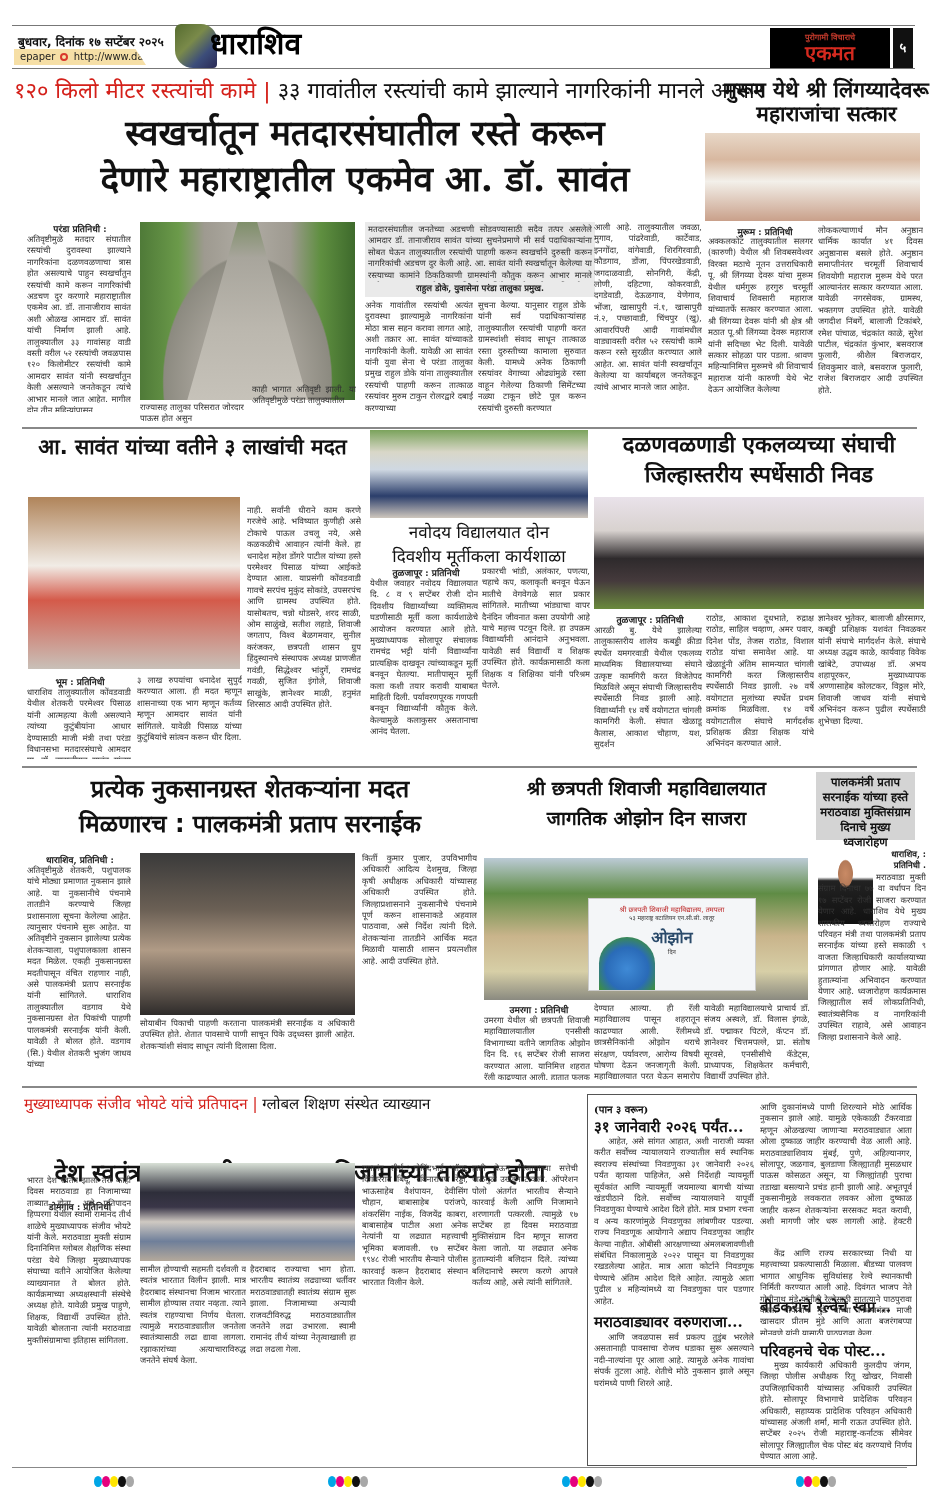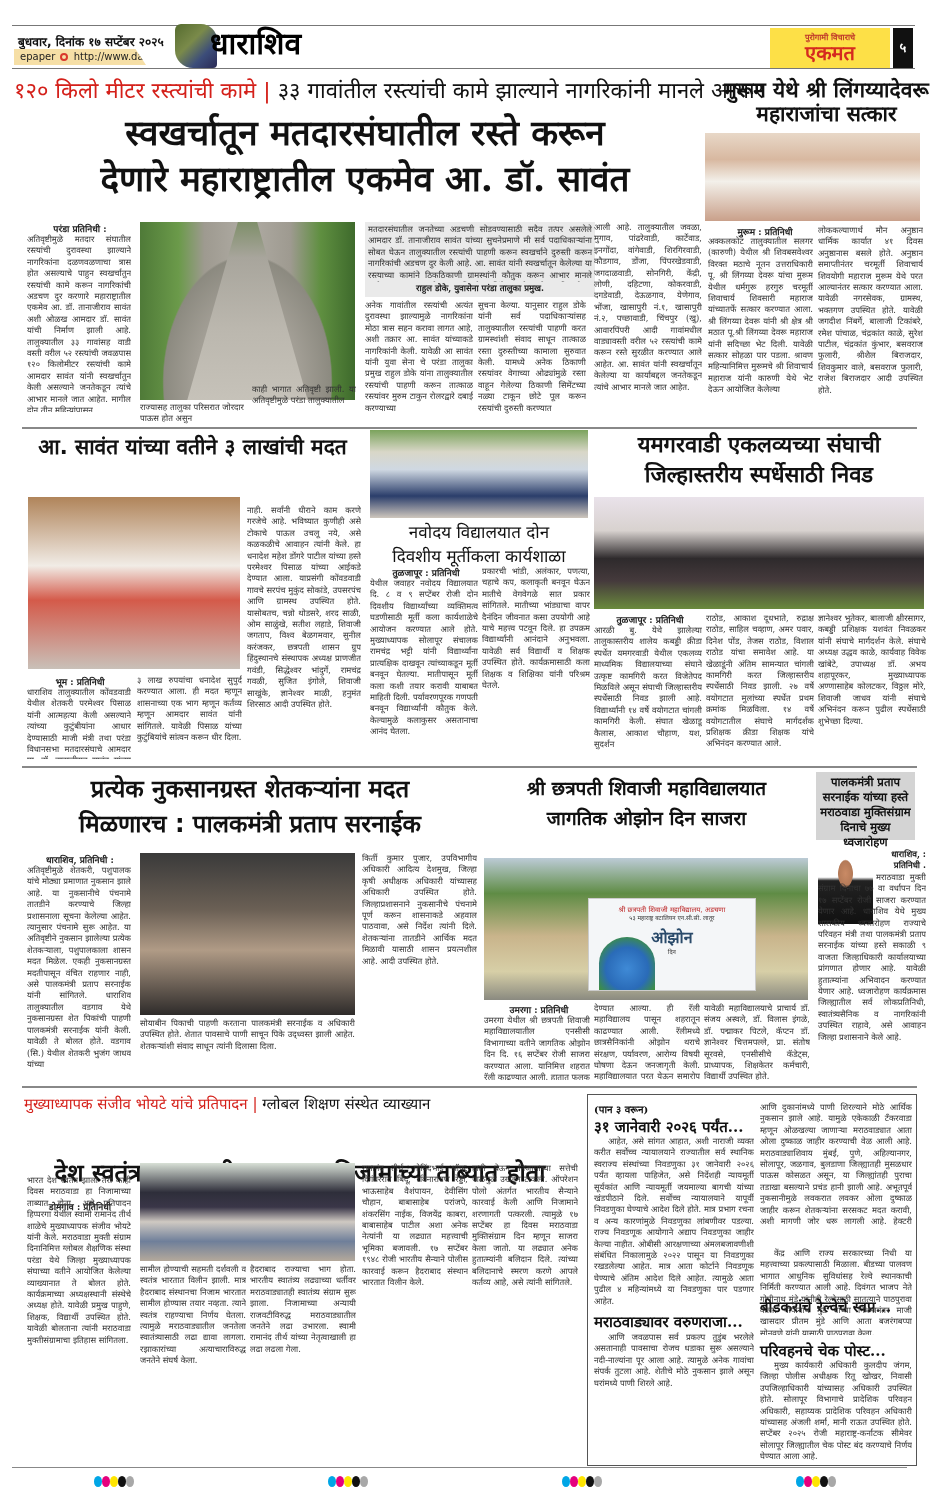--- a/index.html
+++ b/index.html
@@ -8,21 +8,21 @@
   .abs { position: absolute; }
   .rule { position: absolute; background: #888; height: 2px; }
 
   
   .mast-date { left: 18px; top: 33px; font-size: 12px; font-weight: bold; color: #111; }
   .mast-epaper { left: 14px; top: 49px; width: 120px; height: 16px; background: #f6dfa6; font-size: 10px; padding: 2px 6px; color: #222; white-space: nowrap;
      clip-path: polygon(0 0, 92% 0, 100% 100%, 0 100%); width: 132px; }
   .mast-epaper .circ { display: inline-block; width: 8px; height: 8px; border-radius: 50%; border: 2px solid #d9382c; vertical-align: middle; margin: 0 2px; }
   .mast-logo-art { left: 175px; top: 24px; width: 42px; height: 44px; background: linear-gradient(135deg, #556b2f 0%, #7a8a4a 40%, #3c4d7a 70%, #2a2a55 100%); border-radius: 6px 16px 4px 18px; }
   .mast-title { left: 210px; top: 22px; font-family: "DejaVu Serif", serif; font-size: 30px; font-weight: bold; color: #000; letter-spacing: 0px; }
-  .brand-box { left: 770px; top: 28px; width: 120px; height: 40px; background: #fde047; text-align: center; }
+  .brand-box { left: 770px; top: 28px; width: 120px; height: 40px; background: #000000; text-align: center; }
   .brand-tag { font-size: 8px; color: #c0392b; font-weight: bold; margin-top: 3px; }
   .brand-name { font-family: "DejaVu Serif", serif; font-size: 20px; font-weight: bold; color: #d52a1f; line-height: 22px; }
   .page-no { left: 893px; top: 28px; width: 20px; height: 40px; background: #111; color: #fff; font-size: 13px; font-weight: bold; text-align: center; line-height: 40px; }
 
   
   .kicker { font-family: "DejaVu Sans", sans-serif; font-size: 22px; white-space: nowrap; }
   .kicker .red { color: #d4201a; }
   .kicker .sep { color: #d4201a; }
   .hl-xl { font-family: "DejaVu Serif", serif; font-weight: bold; color: #111; text-align: center; white-space: nowrap; }
   .hl-sub { font-family: "DejaVu Sans", sans-serif; color: #111; text-align: center; white-space: nowrap; }
@@ -122,21 +122,21 @@
 <div class="photo ph-students" style="left:370px; top:430px; width:218px; height:88px;"></div>
 <div class="abs hl-sub" style="left:370px; top:520px; width:218px; font-size:17px; line-height:24px;">
   <div>नवोदय विद्यालयात दोन</div>
   <div>दिवशीय मूर्तीकला कार्यशाळा</div>
 </div>
 <div class="abs byline" style="left:372px; top:566px; width:108px;">तुळजापूर : प्रतिनिधी</div>
 <div class="abs body-text" style="left:370px; top:578px; width:108px; height:183px;">येथील जवाहर नवोदय विद्यालयात दि. ८ व ९ सप्टेंबर रोजी दोन दिवशीय विद्यार्थ्यांच्या व्यक्तिमत्व घडणीसाठी मूर्ती कला कार्यशाळेचे आयोजन करण्यात आले होते. मुख्याध्यापक सोलापूर संचालक रामचंद्र भट्टी यांनी विद्यार्थ्यांना प्रात्यक्षिक दाखवून त्यांच्याकडून मूर्ती बनवून घेतल्या. मातीपासून मूर्ती कला कशी तयार करावी याबाबत माहिती दिली. पर्यावरणपूरक गणपती बनवून विद्यार्थ्यांनी कौतुक केले. केल्यामुळे कलाकुसर असतानाचा आनंद घेतला.</div>
 <div class="abs body-text" style="left:482px; top:566px; width:108px; height:195px;">प्रकारची भांडी, अलंकार, पणत्या, चहाचे कप, कलाकृती बनवून घेऊन मातीचे वेगवेगळे सात प्रकार सांगितले. मातीच्या भांड्याचा वापर दैनंदिन जीवनात कसा उपयोगी आहे याचे महत्त्व पटवून दिले. हा उपक्रम विद्यार्थ्यांनी आनंदाने अनुभवला. यावेळी सर्व विद्यार्थी व शिक्षक उपस्थित होते. कार्यक्रमासाठी कला शिक्षक व शिक्षिका यांनी परिश्रम घेतले.</div>
 
 <div class="abs hl-sub" style="left:594px; top:430px; width:330px; font-family:'DejaVu Sans',sans-serif; font-weight:bold; font-size:22px; line-height:30px;">
-  <div>यमगरवाडी एकलव्यच्या संघाची</div>
+  <div>दळणवळणाडी एकलव्यच्या संघाची</div>
   <div>जिल्हास्तरीय स्पर्धेसाठी निवड</div>
 </div>
 <div class="photo ph-team" style="left:594px; top:497px; width:330px; height:112px;"></div>
 <div class="abs byline" style="left:596px; top:613px; width:108px;">तुळजापूर : प्रतिनिधी</div>
 <div class="abs body-text" style="left:594px; top:625px; width:108px; height:136px;">आरळी बु. येथे झालेल्या तालुकास्तरीय शालेय कबड्डी क्रीडा स्पर्धेत यमगरवाडी येथील एकलव्य माध्यमिक विद्यालयाच्या संघाने उत्कृष्ट कामगिरी करत विजेतेपद मिळविले असून संघाची जिल्हास्तरीय स्पर्धेसाठी निवड झाली आहे. विद्यार्थ्यांनी १४ वर्षे वयोगटात चांगली कामगिरी केली. संघात खेळाडू कैलास, आकाश चौहाण, यश, सुदर्शन</div>
 <div class="abs body-text" style="left:706px; top:613px; width:108px; height:148px;">राठोड, आकाश दूधभाते, रुद्राक्ष राठोड, साहिल चव्हाण, अमर पवार, दिनेश पोंड, तेजस राठोड, विशाल राठोड यांचा समावेश आहे. या खेळाडूंनी अंतिम सामन्यात चांगली कामगिरी करत जिल्हास्तरीय स्पर्धेसाठी निवड झाली. २७ वर्षे वयोगटात मुलांच्या स्पर्धेत प्रथम क्रमांक मिळविला. १४ वर्षे वयोगटातील संघाचे मार्गदर्शक प्रशिक्षक क्रीडा शिक्षक यांचे अभिनंदन करण्यात आले.</div>
 <div class="abs body-text" style="left:818px; top:613px; width:108px; height:148px;">ज्ञानेश्वर भुतेकर, बालाजी क्षीरसागर, कबड्डी प्रशिक्षक यशवंत निवळकर यांनी संघाचे मार्गदर्शन केले. संघाचे अध्यक्ष उद्धव काळे, कार्यवाह विवेक खांबेटे, उपाध्यक्ष डॉ. अभय शहापूरकर, मुख्याध्यापक अण्णासाहेब कोलटकर, विठ्ठल मोरे, शिवाजी जाधव यांनी संघाचे अभिनंदन करून पुढील स्पर्धेसाठी शुभेच्छा दिल्या.</div>
 
 <div class="rule" style="left:22px; top:766px; width:895px; height:2px; background:#888;"></div>
 
@@ -149,21 +149,21 @@
 <div class="photo ph-minister" style="left:140px; top:853px; width:215px; height:162px;"></div>
 <div class="abs body-text" style="left:140px; top:1018px; width:215px; height:62px;">सोयाबीन पिकाची पाहणी करताना पालकमंत्री सरनाईक व अधिकारी उपस्थित होते. शेतात पावसाचे पाणी साचून पिके उद्ध्वस्त झाली आहेत. शेतकऱ्यांशी संवाद साधून त्यांनी दिलासा दिला.</div>
 <div class="abs body-text" style="left:362px; top:853px; width:115px; height:227px;">किर्ती कुमार पुजार, उपविभागीय अधिकारी आदित्य देशमुख, जिल्हा कृषी अधीक्षक अधिकारी यांच्यासह अधिकारी उपस्थित होते. जिल्हाप्रशासनाने नुकसानीचे पंचनामे पूर्ण करून शासनाकडे अहवाल पाठवावा, असे निर्देश त्यांनी दिले. शेतकऱ्यांना तातडीने आर्थिक मदत मिळावी यासाठी शासन प्रयत्नशील आहे. आदी उपस्थित होते.</div>
 
 <div class="abs hl-sub" style="left:484px; top:773px; width:325px; font-family:'DejaVu Sans',sans-serif; font-weight:bold; font-size:19px; line-height:30px;">
   <div>श्री छत्रपती शिवाजी महाविद्यालयात</div>
   <div>जागतिक ओझोन दिन साजरा</div>
 </div>
 <div class="photo ph-ncc" style="left:484px; top:858px; width:324px; height:142px;">
   <div class="ph-banner">
-    <div class="t1">श्री छत्रपती शिवाजी महाविद्यालय, अडचणा</div>
+    <div class="t1">श्री छत्रपती शिवाजी महाविद्यालय, तमपला</div>
     <div class="t2">५३ महाराष्ट्र बटालियन एन.सी.सी. लातूर</div>
     <div class="t3">ओझोन</div>
     <div class="t2">दिन</div>
     <div class="globe"></div>
   </div>
 </div>
 <div class="abs byline" style="left:486px; top:1003px; width:106px;">उमरगा : प्रतिनिधी</div>
 <div class="abs body-text" style="left:484px; top:1015px; width:106px; height:65px;">उमरगा येथील श्री छत्रपती शिवाजी महाविद्यालयातील एनसीसी विभागाच्या वतीने जागतिक ओझोन दिन दि. १६ सप्टेंबर रोजी साजरा करण्यात आला. यानिमित्त शहरात रॅली काढण्यात आली. हातात फलक घेऊन घोषणा</div>
 <div class="abs body-text" style="left:594px; top:1003px; width:106px; height:77px;">देण्यात आल्या. ही रॅली महाविद्यालय पासून शहरातून काढण्यात आली. रॅलीमध्ये छात्रसैनिकांनी ओझोन थराचे संरक्षण, पर्यावरण, आरोग्य विषयी घोषणा देऊन जनजागृती केली. महाविद्यालयात परत येऊन समारोप करण्यात आला.</div>
 <div class="abs body-text" style="left:704px; top:1003px; width:106px; height:77px;">यावेळी महाविद्यालयाचे प्राचार्य डॉ. संजय अस्वले, डॉ. विलास इंगळे, डॉ. पद्माकर पिटले, कॅप्टन डॉ. ज्ञानेश्वर चित्तमपल्ले, प्रा. संतोष सूरवसे, एनसीसीचे कॅडेट्स, प्राध्यापक, शिक्षकेतर कर्मचारी, विद्यार्थी उपस्थित होते.</div>

